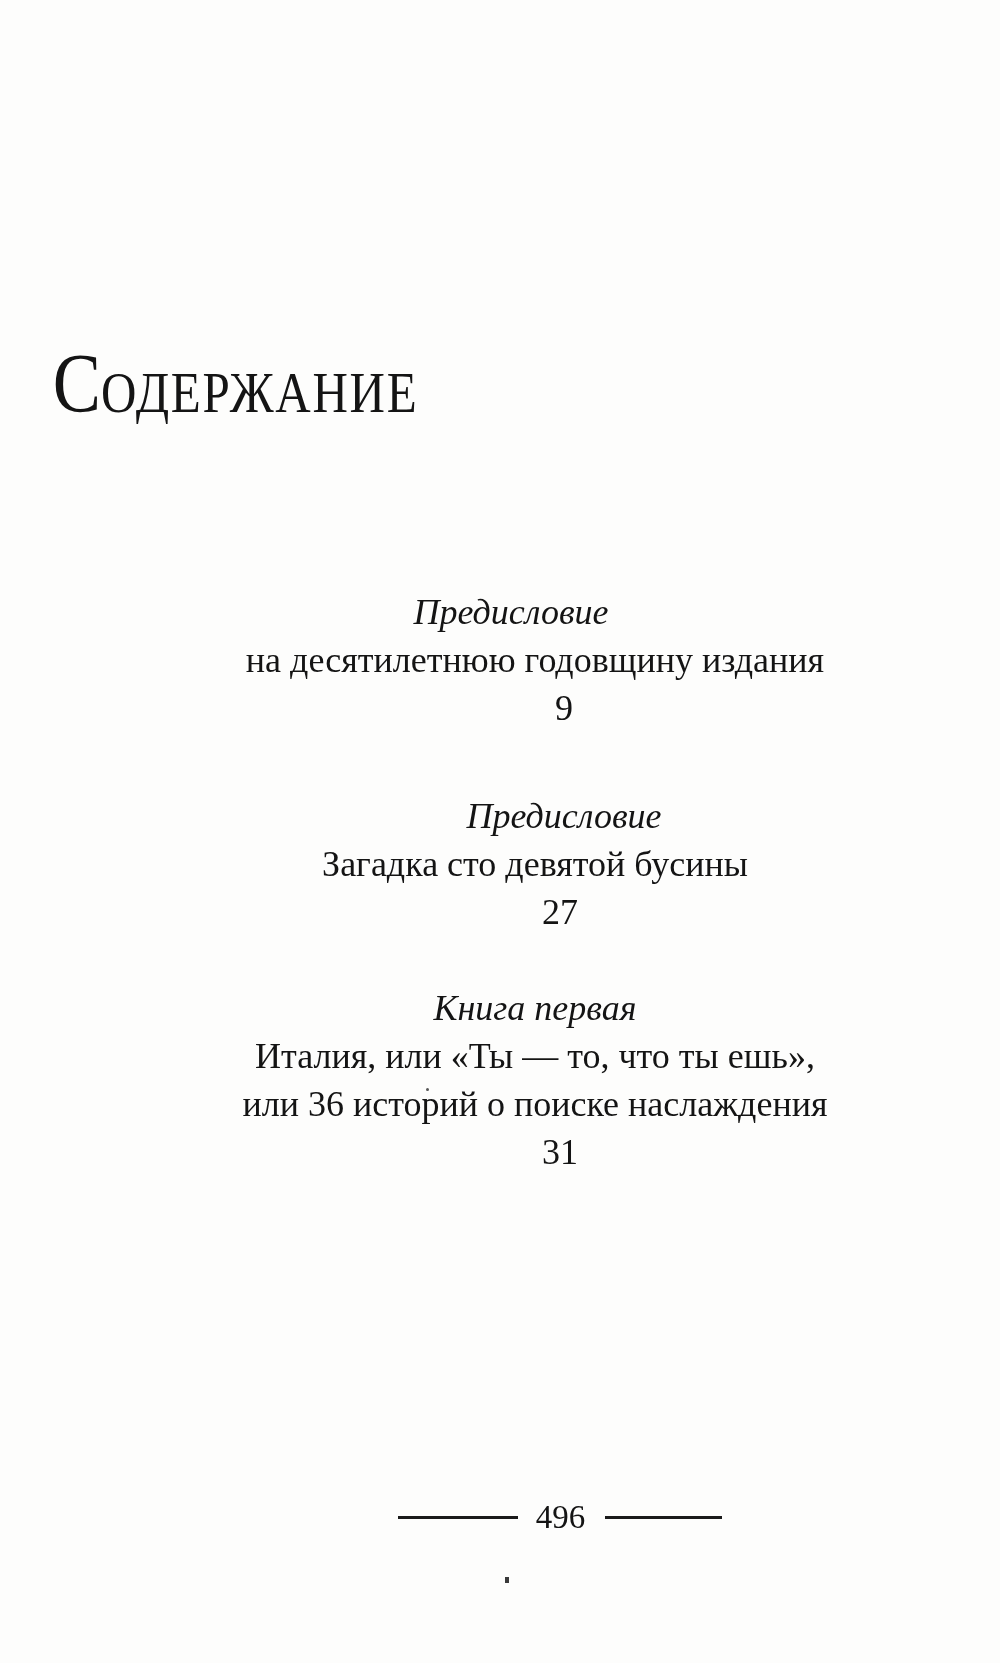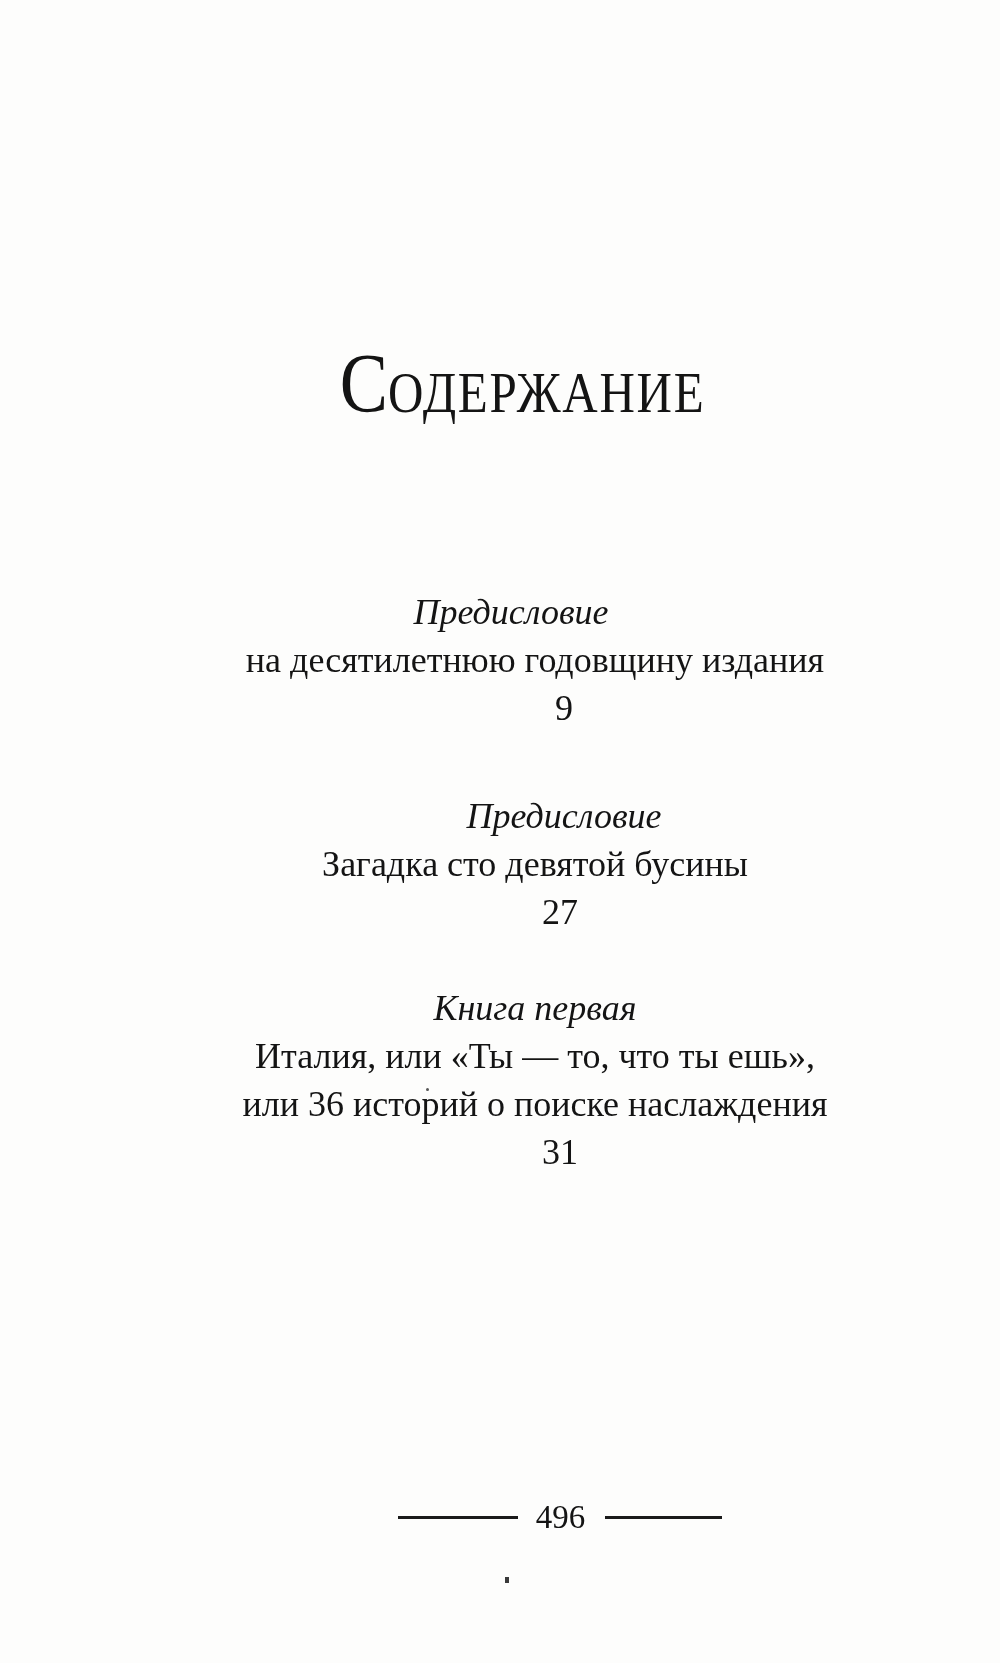--- a/index.html
+++ b/index.html
@@ -16,21 +16,21 @@
     font-family: "Liberation Serif", serif;
     color: #161616;
   }
 
   
   .title {
     position: absolute;
     top: 340px;
     left: 0;
     right: 0;
-    text-align: center;
+    text-align: left;
   }
   .title-inner {
     display: inline-block;
     white-space: nowrap;
     transform: translateX(23px) scaleX(0.86);
     transform-origin: center;
     color: #141414;
   }
   .title-cap {
     font-size: 84px;

